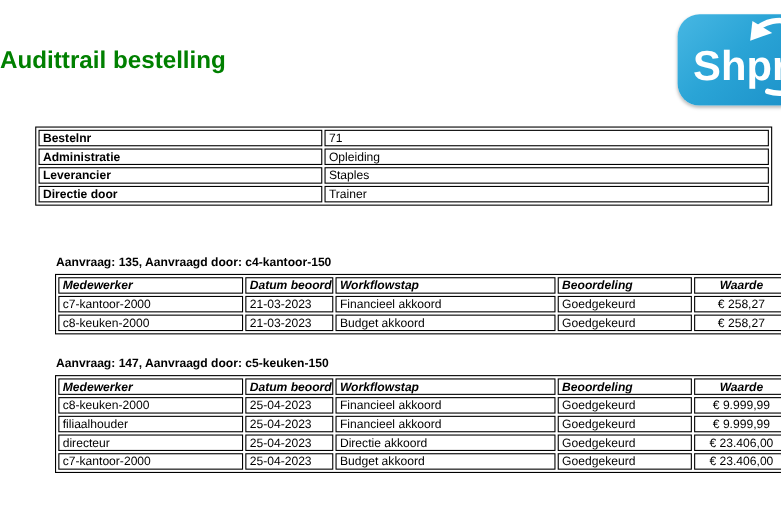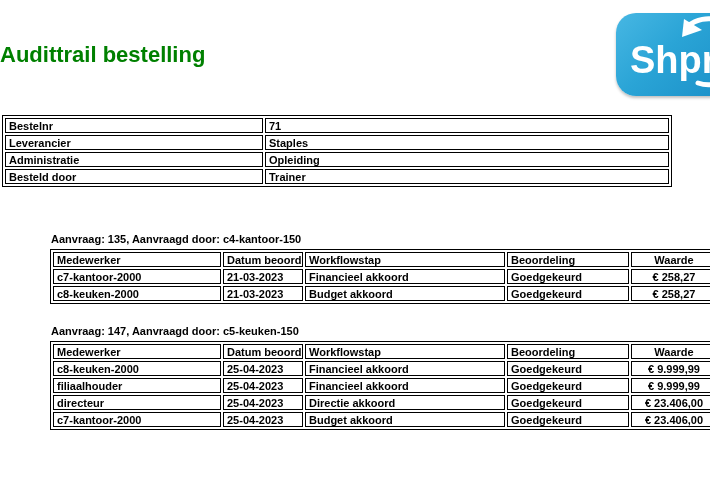--- a/index.html
+++ b/index.html
@@ -38,37 +38,37 @@
   table {
     border-collapse: separate;
     border-spacing: 2px;
     border: 1px solid #000;
     table-layout: fixed;
     background: #fff;
   }
   td, th {
     border: 1px solid #000;
     font-size: 11px;
-    font-weight: bold;
+    font-weight: normal;
     padding: 0 3px;
     height: 15px;
     overflow: hidden;
     white-space: nowrap;
     box-sizing: border-box;
     text-align: left;
     vertical-align: middle;
     color: #000;
   }
-  th { font-weight: bold; }
+  th { font-weight: bold; font-style: italic; }
   .num { text-align: center; }
 
   .order-table {
     position: absolute;
     top: 115px;
-    left: 2px;
+    left: 32px;
     width: 670px;
   }
   .order-table .lbl { font-weight: bold; }
 
   .section {
     position: absolute;
     left: 18px;
     width: 670px;
     padding-left: 32px;
   }
@@ -105,29 +105,29 @@
     <colgroup>
         <col style="width:258px">
         <col>
       </colgroup>
     <tbody>
       <tr>
         <td class="lbl">Bestelnr</td>
         <td>71</td>
       </tr>
       <tr>
+        <td class="lbl">Administratie</td>
+        <td>Opleiding</td>
+      </tr>
+      <tr>
         <td class="lbl">Leverancier</td>
         <td>Staples</td>
       </tr>
       <tr>
-        <td class="lbl">Administratie</td>
-        <td>Opleiding</td>
-      </tr>
-      <tr>
-        <td class="lbl">Besteld door</td>
+        <td class="lbl">Directie door</td>
         <td>Trainer</td>
       </tr>
     </tbody>
   </table>
 
   <div class="section" style="top:233px">
     <div class="section-heading">Aanvraag: 135, Aanvraagd door: c4-kantoor-150</div>
     <table class="audit-table">
       <colgroup>
         <col style="width:168px">

